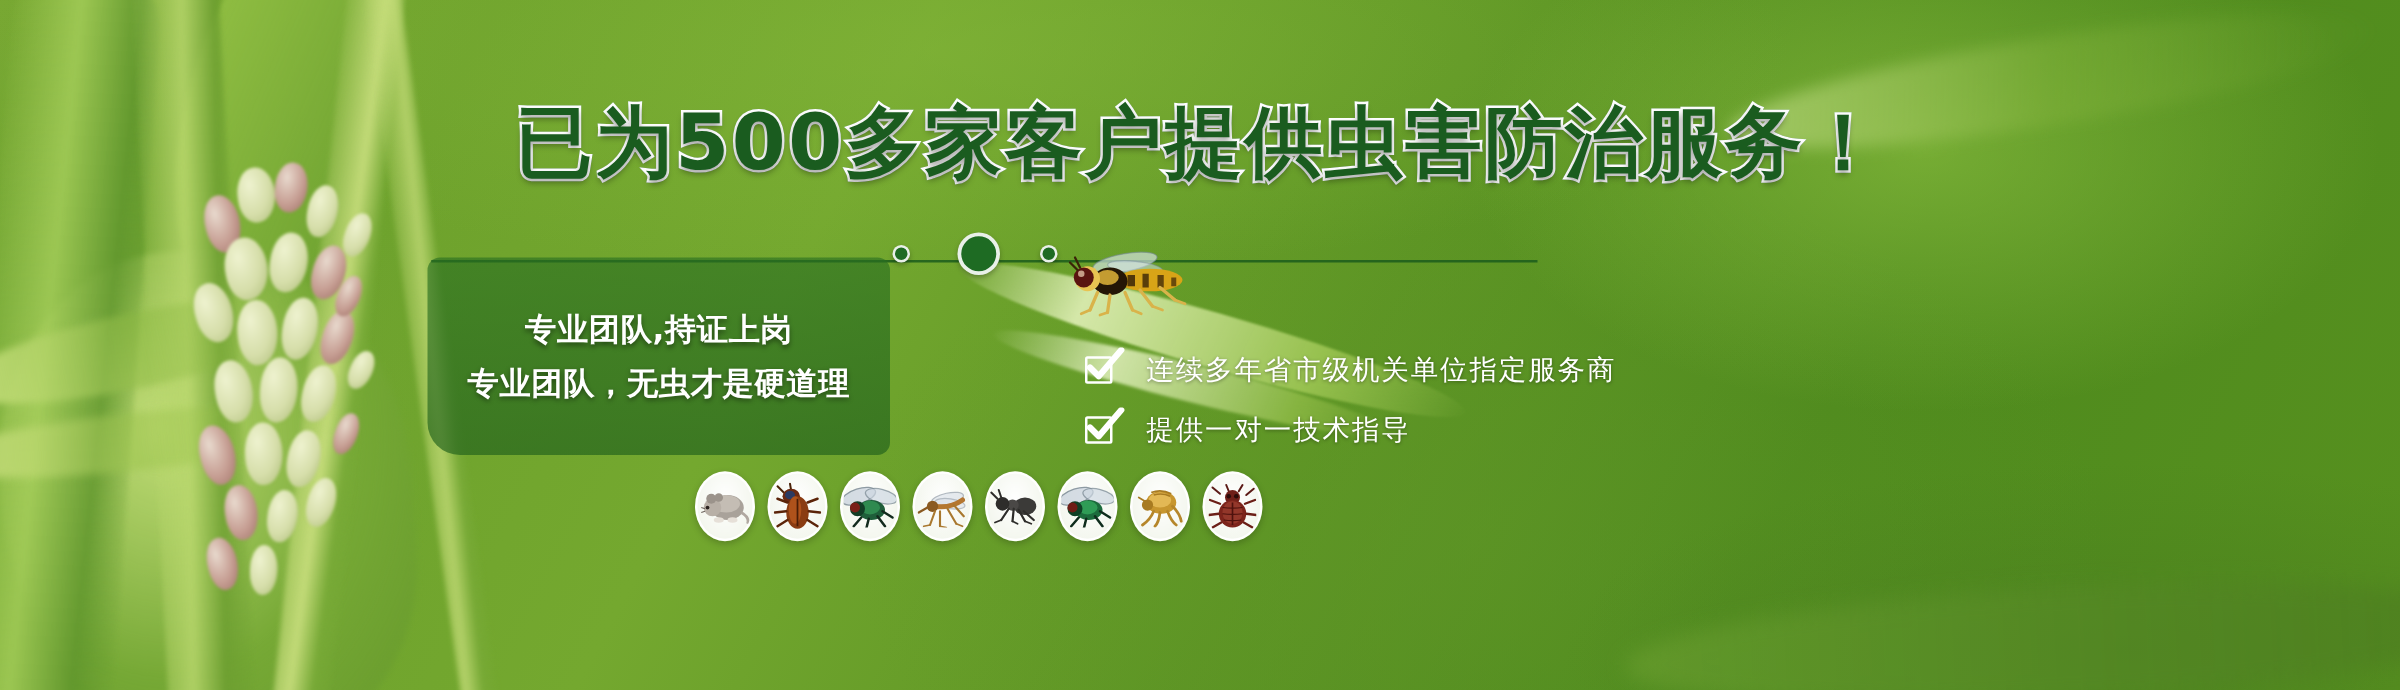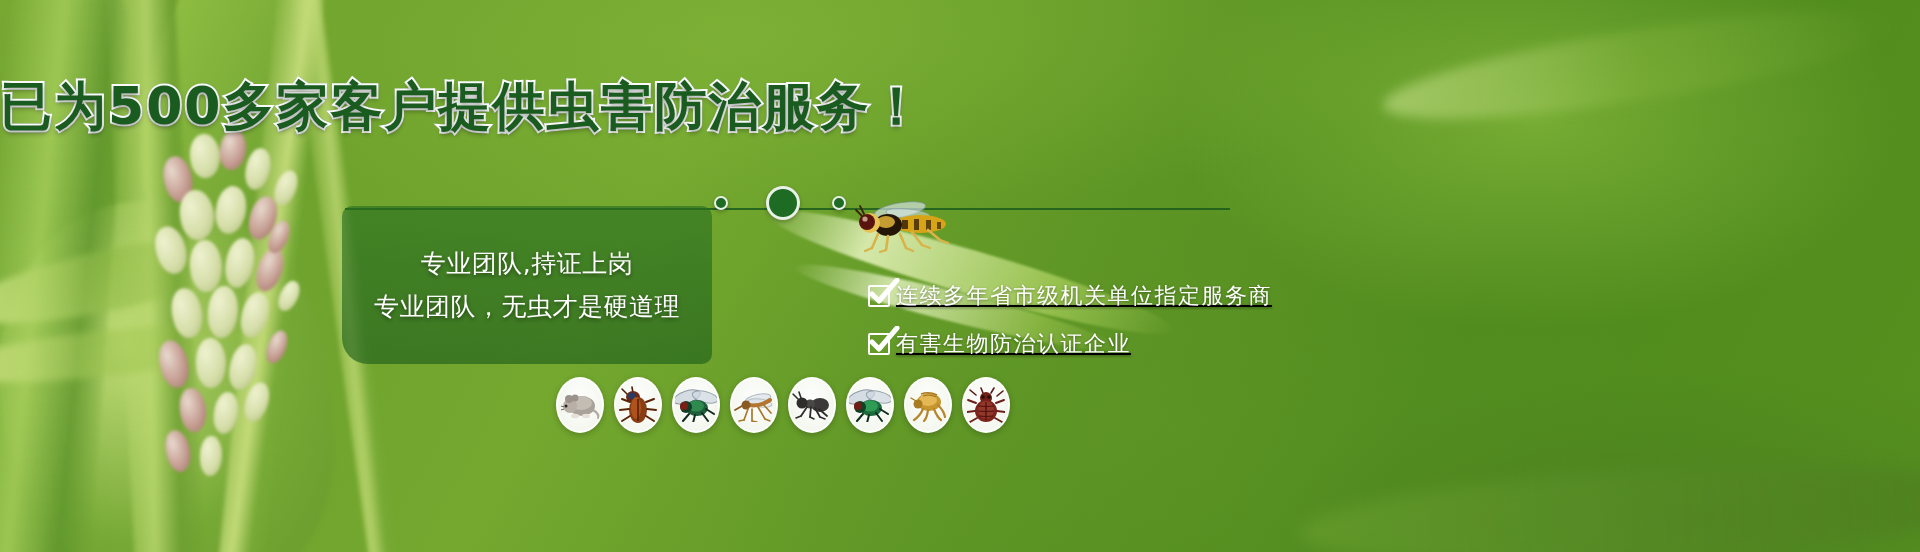--- a/index.html
+++ b/index.html
@@ -63,22 +63,22 @@
         background:linear-gradient(100deg, rgba(232,242,198,0), rgba(226,240,190,.85) 30%, rgba(150,192,75,.7) 75%, transparent);
         transform:rotate(14deg); border-radius:50%; filter:blur(1.2px); }
   .blade-r { position:absolute; left:1380px; top:30px; width:520px; height:70px;
         background:linear-gradient(100deg, rgba(210,232,150,.55), rgba(140,185,65,.35), transparent);
         transform:rotate(-9deg); border-radius:50%; filter:blur(6px); }
   .blade-br { position:absolute; left:1300px; top:470px; width:700px; height:90px;
         background:linear-gradient(90deg, rgba(120,170,55,.4), rgba(90,140,40,.5), rgba(70,115,30,.45));
         transform:rotate(-3deg); border-radius:50%; filter:blur(8px); }
 
   
-  .headline { position:absolute; left:0; top:72px; width:1920px; 
-        font-size:52px; font-weight:bold; letter-spacing:2px; white-space:nowrap;
+  .headline { position:absolute; left:0; top:72px; width:1920px; text-align:center;
+        font-size:62px; font-weight:bold; letter-spacing:2px; white-space:nowrap;
         color:#1a5c1f;
         -webkit-text-stroke:4px #ffffff;
         paint-order:stroke fill;
         text-shadow: 0 3px 5px rgba(0,0,0,.35), 0 0 2px rgba(255,255,255,.8);
         font-family:"DejaVu Sans","Liberation Sans",sans-serif; }
   .headline .hl-inner { background:linear-gradient(180deg,#3f8c3c 0%,#1d5f21 50%,#0e4415 100%);
         -webkit-background-clip:text; background-clip:text; }
 
   
   .divider { position:absolute; left:345px; top:208px; width:885px; height:2px;
@@ -90,32 +90,32 @@
   .dot.d1 { left:14px;  top:38px; }
   .dot.d2 { left:66px;  top:28px; width:34px; height:34px; }
   .dot.d3 { left:132px; top:38px; }
 
   
   .panel { position:absolute; left:342px; top:206px; width:370px; height:158px;
         background:linear-gradient(180deg, rgba(40,110,32,.62), rgba(34,98,28,.68));
         border-radius:10px 10px 10px 26px; }
   .panel-lines { position:absolute; left:342px; top:206px; width:370px; height:158px;
         display:flex; flex-direction:column; justify-content:center; align-items:center; gap:10px; }
-  .pline { color:#ffffff; font-weight:normal; white-space:nowrap;
+  .pline { color:#ffffff; font-weight:bold; white-space:nowrap;
         text-shadow:0 2px 4px rgba(0,0,0,.45); letter-spacing:.5px; }
   .pline.l1 { font-size:25px; }
   .pline.l2 { font-size:25px; }
   .pline.l3 { font-size:25px; }
 
   
   .fly { position:absolute; left:848px; top:198px; width:110px; height:56px; }
 
   
   .checks { position:absolute; left:868px; top:272px; width:460px; }
-  .check-row { display:flex; align-items:center; gap:6px; height:48px;text-decoration:underline; }
+  .check-row { display:flex; align-items:center; gap:27px; height:48px; }
   .cbox { width:22px; height:22px; border:2px solid #ffffff; border-radius:2px; position:relative; flex:0 0 auto; }
   .cbox svg { position:absolute; left:-3px; top:-9px; }
   .ctext { color:#ffffff; font-size:22px; letter-spacing:1.5px; white-space:nowrap;
         text-shadow:0 1px 3px rgba(0,0,0,.4); }
 
   
   .pests { position:absolute; left:556px; top:376px; width:470px; height:58px;
         display:flex; align-items:center; gap:10px; }
   .pest { width:48px; height:56px; border-radius:50%;
         background:radial-gradient(ellipse at 50% 40%, #ffffff, #f4f7ef 70%, #e8efe0);
@@ -223,21 +223,21 @@
           </svg>
       </span>
       <span class="ctext">连续多年省市级机关单位指定服务商</span>
     </div>
     <div class="check-row">
       <span class="cbox">
         <svg width="34" height="30" viewBox="0 0 34 30">
             <path d="M5 16 l7 7 L30 2" stroke="#ffffff" stroke-width="5" fill="none" stroke-linecap="round" stroke-linejoin="round"></path>
           </svg>
       </span>
-      <span class="ctext">有害生物防治认证企业</span>
+      <span class="ctext">提供一对一技术指导</span>
     </div>
   </div>
 
   <div class="pests">
 
     <div class="pest" title="鼠">
       <svg width="40" height="34" viewBox="0 0 40 34">
         <ellipse cx="22" cy="18" rx="13" ry="10" fill="#a9a29a"></ellipse>
         <ellipse cx="21" cy="15" rx="11" ry="7" fill="#c4bdb4"></ellipse>
         <circle cx="10" cy="18" r="7" fill="#b8b0a7"></circle>

